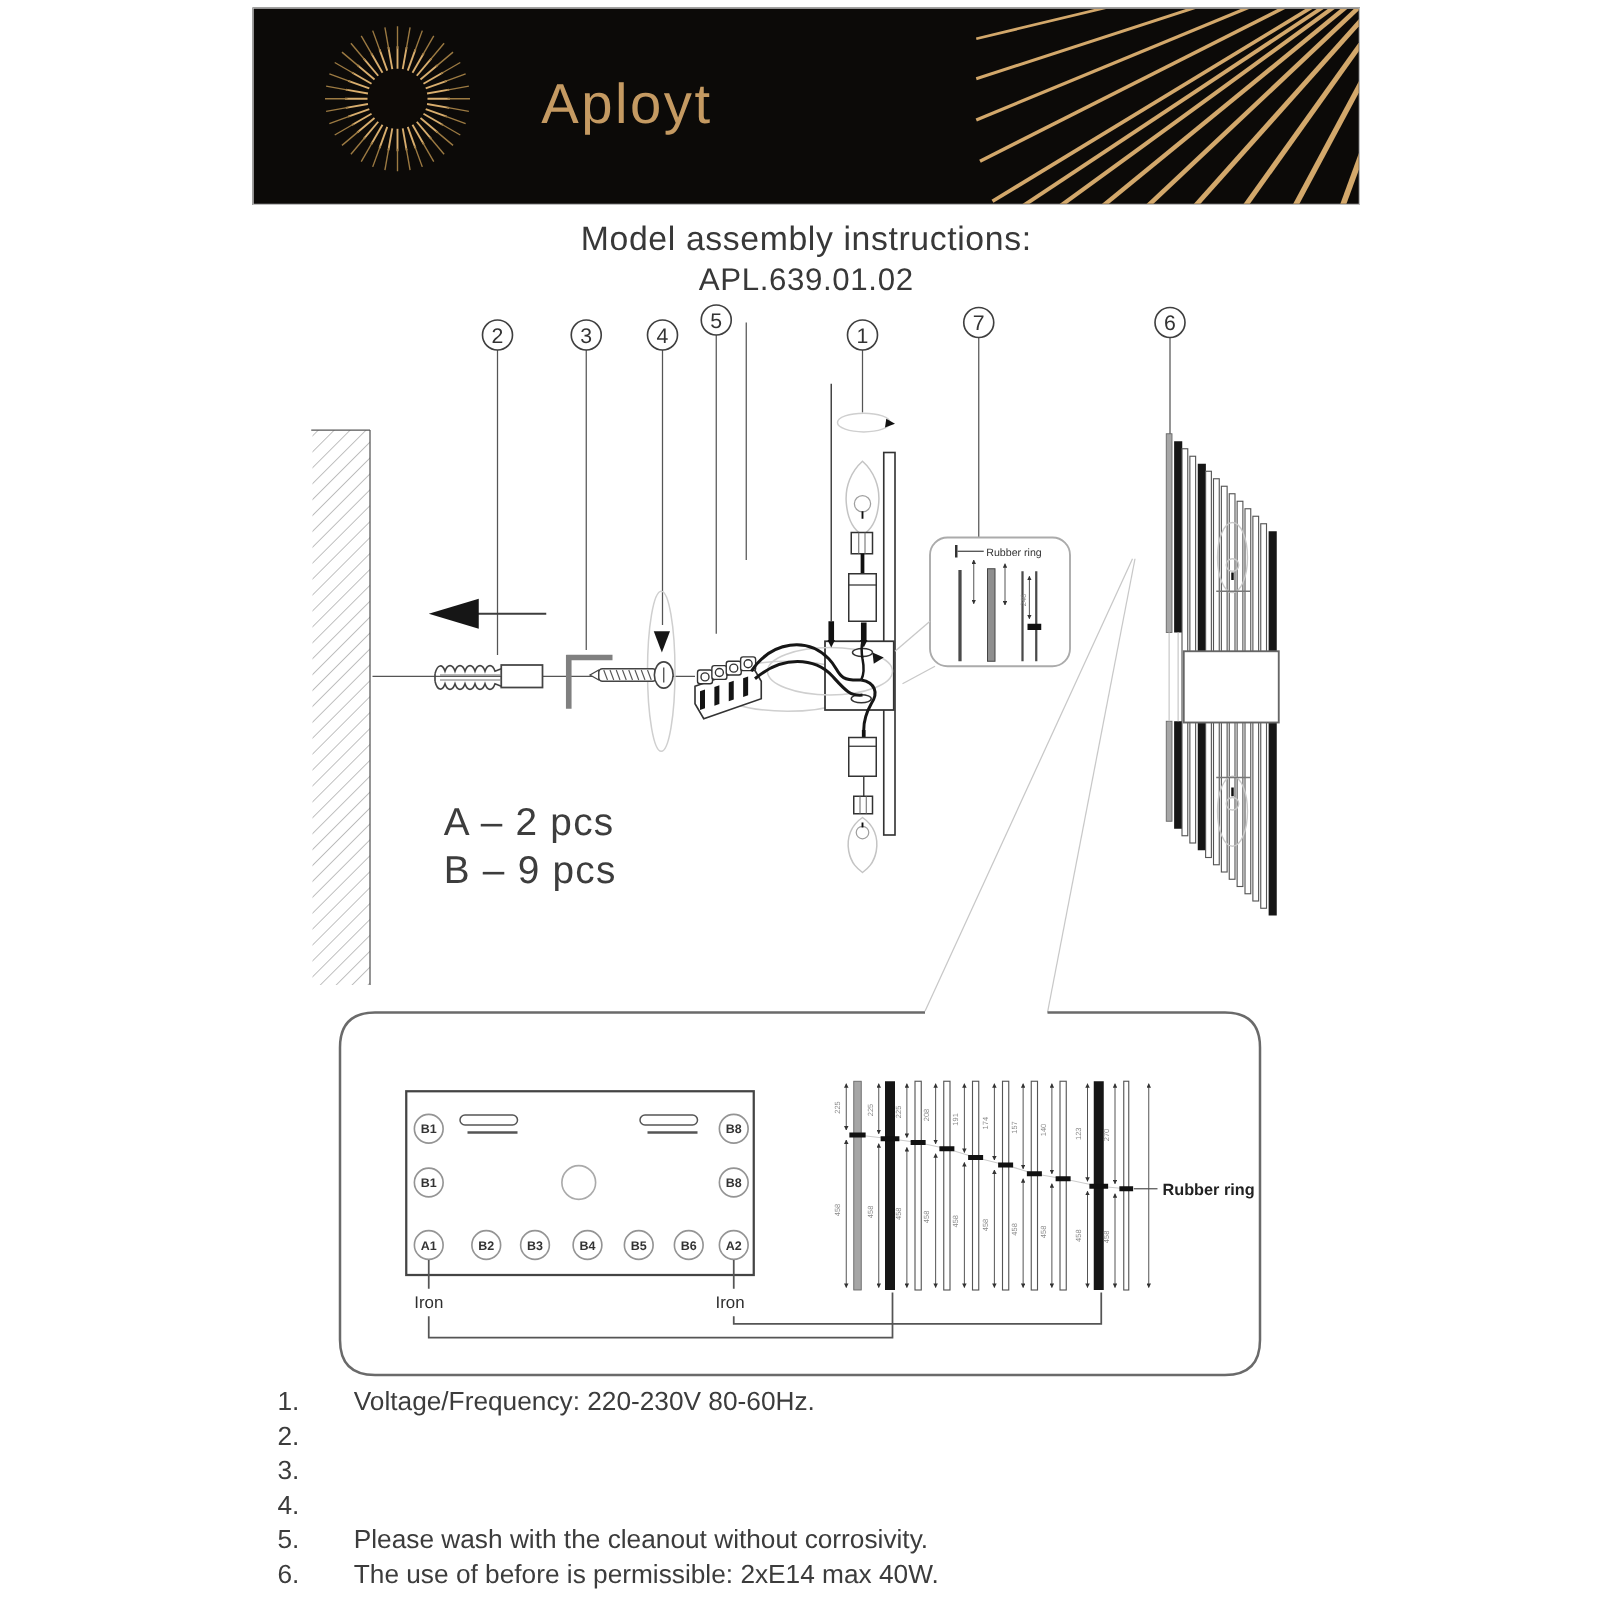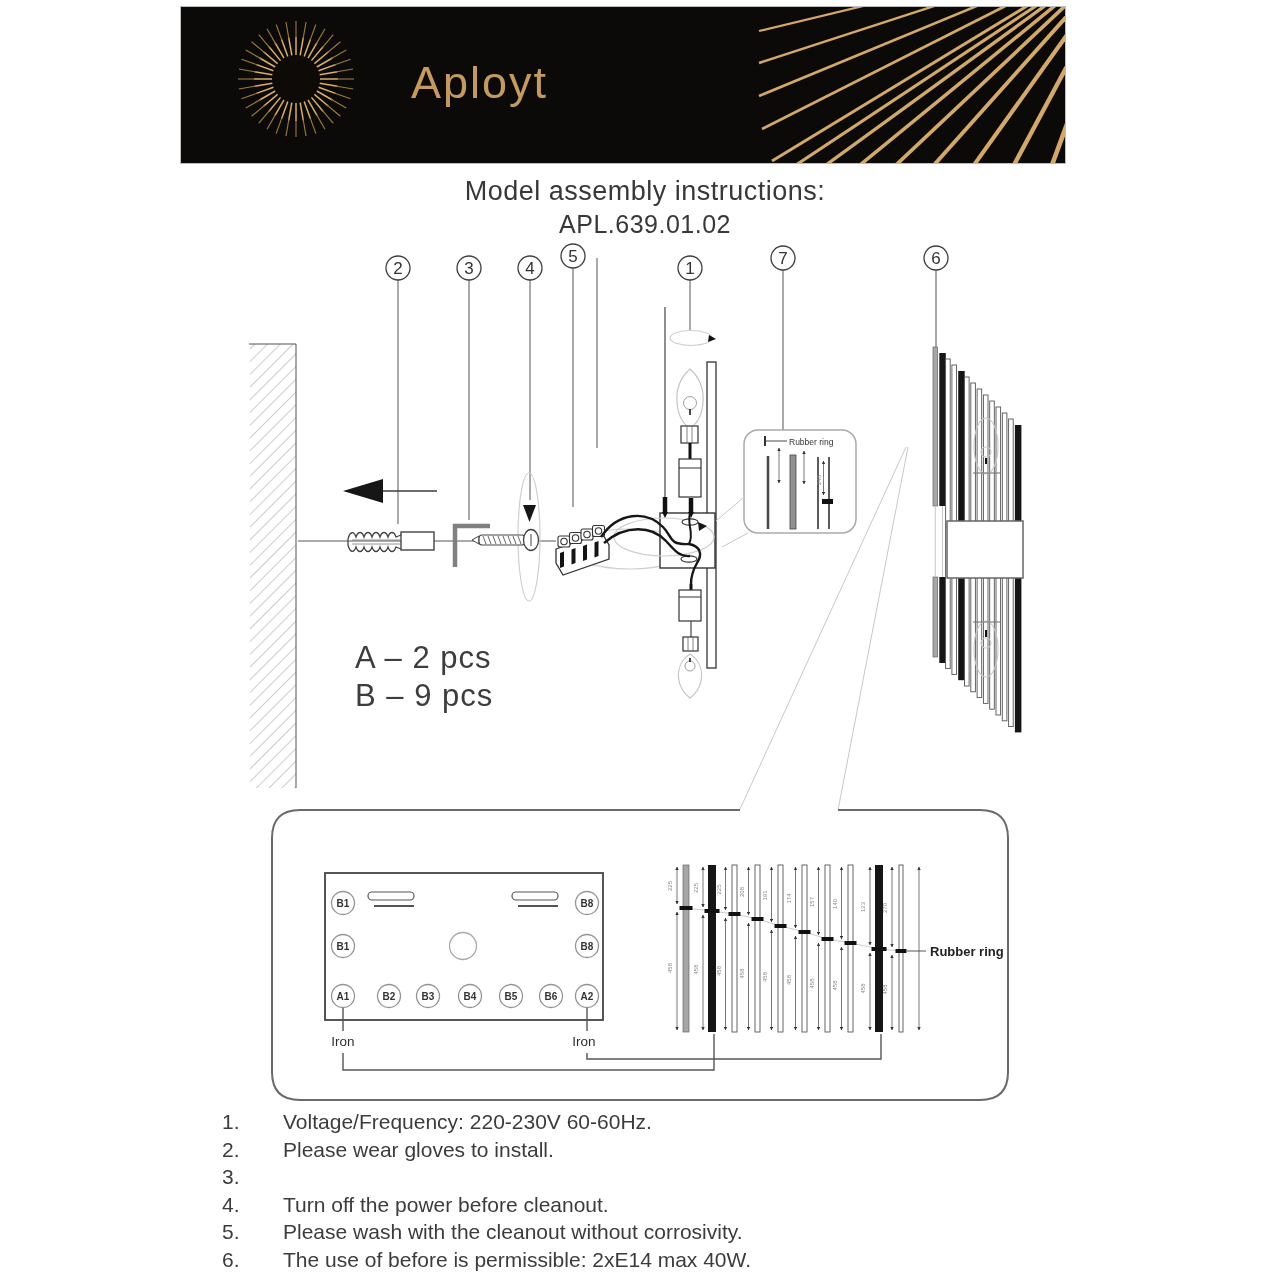--- a/index.html
+++ b/index.html
@@ -1,19 +1,19 @@
 <!DOCTYPE html>
 <html><head>
 <meta charset="utf-8">
 <style>
   html,body{margin:0;padding:0;background:#ffffff;}
   .page{position:relative;width:1280px;height:1280px;background:#fff;overflow:hidden;
         font-family:"Liberation Sans",sans-serif;color:#3c3c3c;}
   
-  .banner{position:absolute;left:180px;top:6px;width:886px;height:158px;background:#0c0a08;
+  .banner{position:absolute;left:202px;top:6px;width:886px;height:158px;background:#0c0a08;
           border:1px solid #bdbdbd;box-sizing:border-box;overflow:hidden;}
   .banner svg{position:absolute;left:0;top:0;}
   .brand{position:absolute;left:230px;top:50px;font-size:45px;letter-spacing:2px;
          color:#c59a62;font-weight:400;}
   
   .title1{position:absolute;left:0;top:176px;width:1290px;text-align:center;
           font-size:27px;font-weight:500;color:#383838;letter-spacing:.5px;}
   .title2{position:absolute;left:0;top:210px;width:1290px;text-align:center;
           font-size:25px;font-weight:500;color:#383838;letter-spacing:.5px;}
   
@@ -487,32 +487,30 @@
 
         <line x1="907" y1="951" x2="926" y2="951" stroke="#555" stroke-width="1"></line>
         <text x="930" y="956" class="rrbig">Rubber ring</text>
       </g>
     </g>
   </svg>
 
   <div class="instructions">
     <div class="inst-row">
       <span class="inst-num">1.</span>
-      <span class="inst-text">Voltage/Frequency: 220-230V 60-60Hz.</span>
+      <span class="inst-text">Voltage/Frequency: 220-230V 80-60Hz.</span>
     </div>
     <div class="inst-row">
       <span class="inst-num">2.</span>
-      <span class="inst-text">Please wear gloves to install.</span>
     </div>
     <div class="inst-row">
       <span class="inst-num">3.</span>
     </div>
     <div class="inst-row">
       <span class="inst-num">4.</span>
-      <span class="inst-text">Turn off the power before cleanout.</span>
     </div>
     <div class="inst-row">
       <span class="inst-num">5.</span>
       <span class="inst-text">Please wash with the cleanout without corrosivity.</span>
     </div>
     <div class="inst-row">
       <span class="inst-num">6.</span>
       <span class="inst-text">The use of before is permissible: 2xE14 max 40W.</span>
     </div>
   </div>

